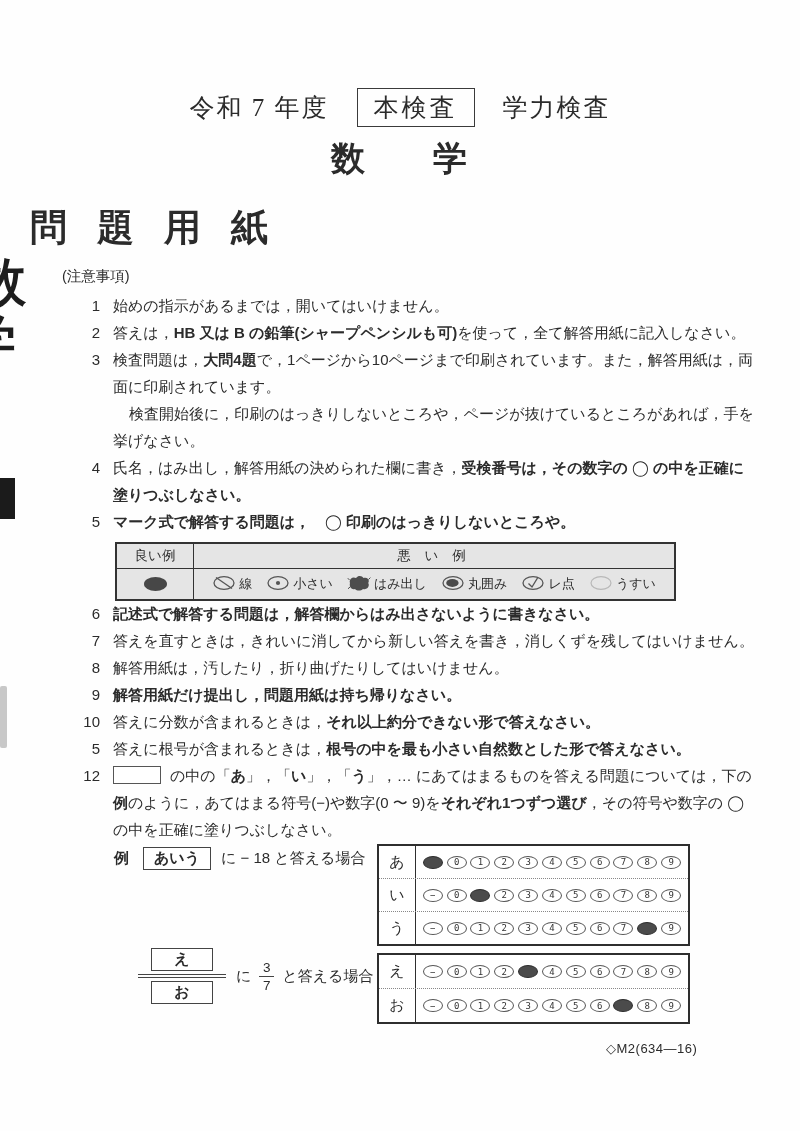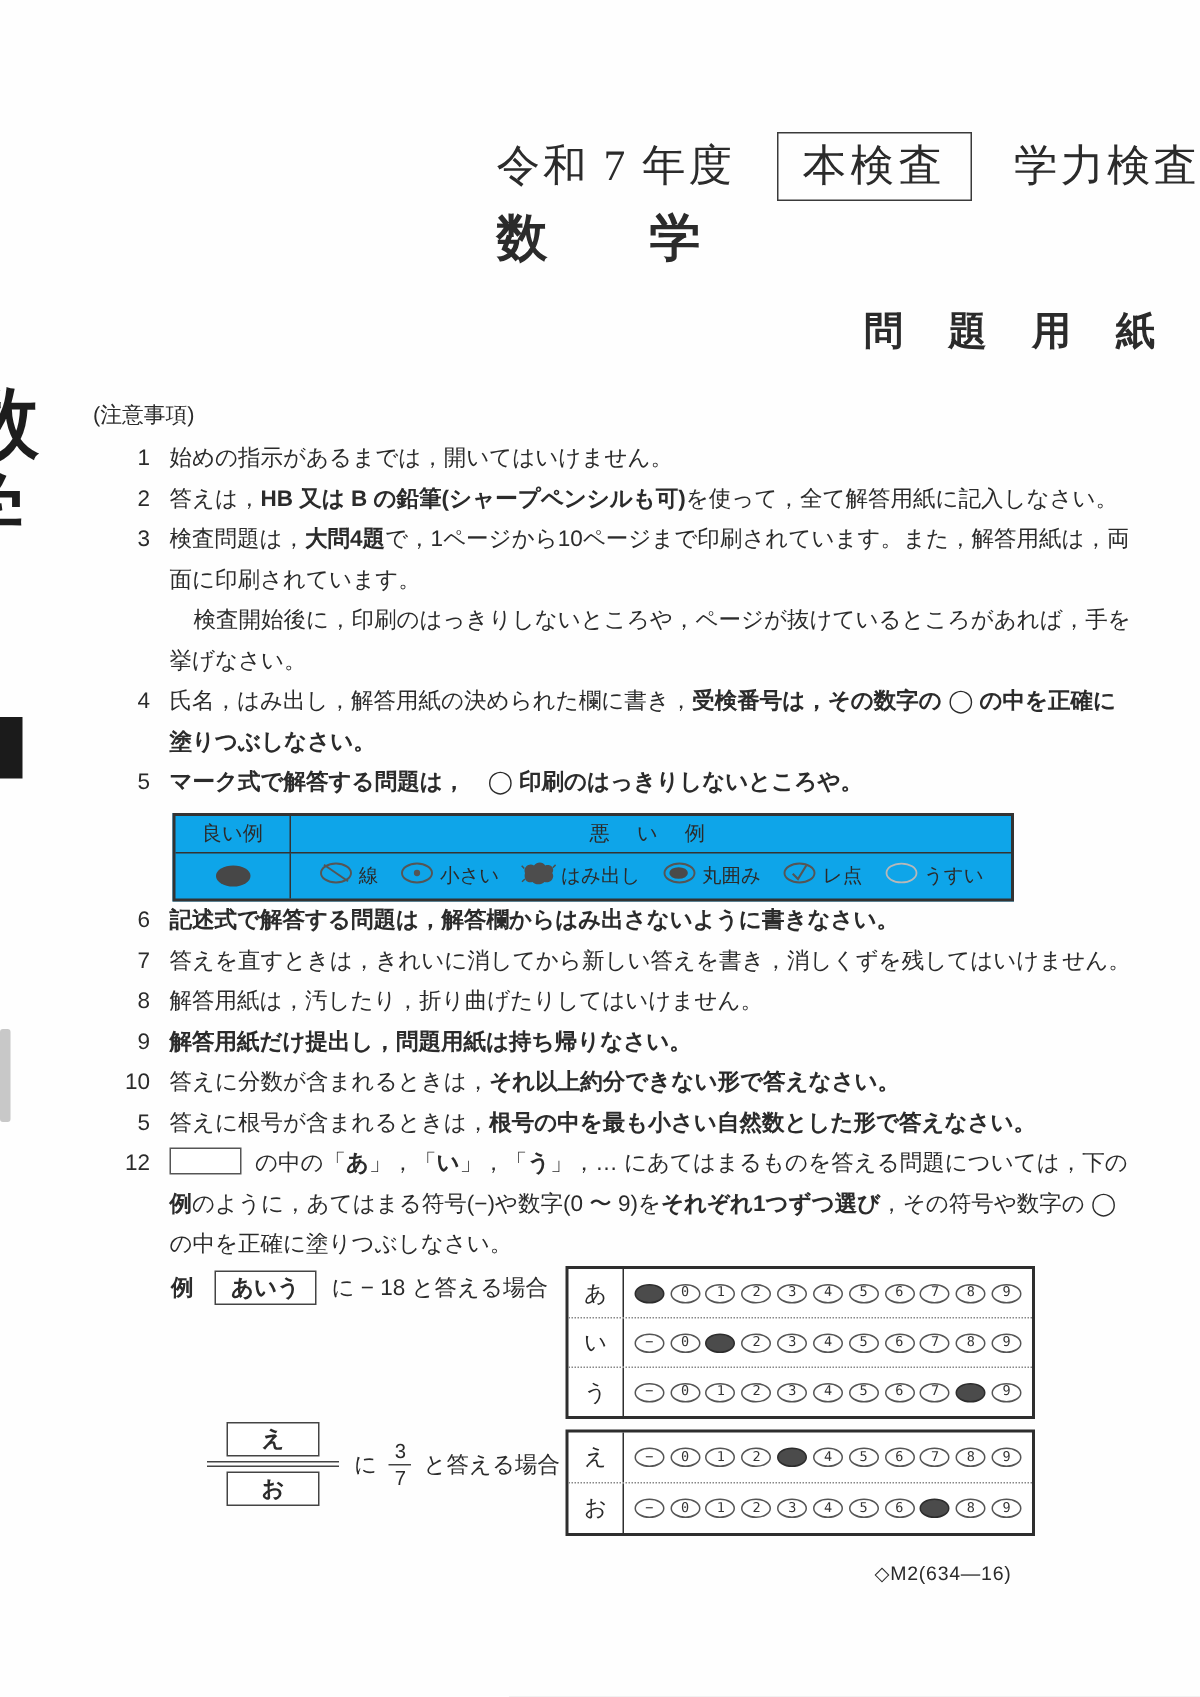--- a/index.html
+++ b/index.html
@@ -3,60 +3,59 @@
 <meta charset="utf-8">
 <style>
   html,body{margin:0;padding:0;background:#e8e8e8;}
   .page{
     position:relative;width:800px;height:1131px;margin:0 auto;
     background:#fefefe;overflow:hidden;color:#2b2b2b;
     font-family:"Liberation Sans","DejaVu Sans",sans-serif;
   }
   
   .header-line{
-    position:absolute;top:88px;left:0;width:100%;text-align:right;
-    font-size:29px;font-family:"Liberation Serif","DejaVu Serif",serif;
+    position:absolute;top:88px;left:0;width:100%;text-align:center;
+    font-size:25px;font-family:"Liberation Serif","DejaVu Serif",serif;
     letter-spacing:2px;
   }
   .header-line .seg-sp{margin:0 14px;}
   .boxed{
     display:inline-block;border:1.6px solid #3a3a3a;padding:2px 16px;
     letter-spacing:3px;
   }
   .subject{
     position:absolute;top:136px;left:0;width:100%;text-align:center;
     font-size:34px;font-weight:bold;letter-spacing:2px;
   }
   .subject .gap{display:inline-block;width:66px;}
   .main-title{
-    position:absolute;top:203px;left:0;width:100%;text-align:right;
-    font-size:26px;font-weight:bold;letter-spacing:30px;text-indent:30px;
+    position:absolute;top:203px;left:0;width:100%;text-align:left;
+    font-size:37px;font-weight:bold;letter-spacing:30px;text-indent:30px;
   }
   
   .notes-heading{position:absolute;top:267px;left:62px;font-size:14.5px;}
   .notes-list{position:absolute;left:62px;width:694px;font-size:15px;}
   #notes-part1{top:292px;}
   #notes-part2{top:600px;}
   .note-item{display:flex;align-items:flex-start;}
   .note-num{flex:none;width:38px;text-align:right;line-height:27px;}
   .note-body{flex:1;margin-left:13px;}
   .note-para{line-height:27px;}
   .note-para.indented{text-indent:16px;}
   .seg.bold{font-weight:bold;}
   .inline-box{
     display:inline-block;width:46px;height:16px;border:1.3px solid #555;
     vertical-align:-3px;margin-right:9px;background:#fff;
   }
   
   .mark-table{
     position:absolute;left:115px;top:542px;width:561px;
-    border:2.2px solid #333;box-sizing:border-box;background:#0ea5e9;
+    border:2.2px solid #333;box-sizing:border-box;background:#e5e5e5;
     display:grid;grid-template-columns:77px 1fr;grid-template-rows:25px 30px;
     font-size:13.5px;
-    font-family:Liberation Mono, monospace;
   }
   .mt-cell{display:flex;align-items:center;justify-content:center;box-sizing:border-box;}
   .mt-good-h{border-right:1.4px solid #333;border-bottom:1.4px solid #333;}
   .mt-bad-h{border-bottom:1.4px solid #333;letter-spacing:5px;}
   .mt-good-c{border-right:1.4px solid #333;}
   .mt-bad-c{justify-content:space-evenly;padding:0 4px;}
   .bad-item{display:flex;align-items:center;font-size:13px;white-space:nowrap;}
   .bad-item svg{margin-right:3px;}
   .good-dot{width:23px;height:14px;border-radius:50%;background:#474747;}
   
@@ -97,21 +96,21 @@
   }
   .bubbles{flex:1;display:flex;align-items:center;justify-content:space-evenly;padding:0 3px;}
   .bubble{
     width:20px;height:13px;border:1.2px solid #555;border-radius:50%;
     display:flex;align-items:center;justify-content:center;
     font-size:9px;color:#333;box-sizing:border-box;
     font-family:"DejaVu Sans Mono",monospace;
   }
   .bubble.filled{background:#4b4b4b;border-color:#2c2c2c;color:transparent;}
   
-  .footer-code{position:absolute;top:1041px;left:583px;font-size:13px;letter-spacing:.5px;}
+  .footer-code{position:absolute;top:1041px;left:606px;font-size:13px;letter-spacing:.5px;}
   .artifact{position:absolute;color:#1d1d1d;font-weight:bold;}
   .artifact-g1{left:-26px;top:248px;font-size:52px;}
   .artifact-g2{left:-36px;top:306px;font-size:52px;}
   .artifact-block{position:absolute;left:0;top:478px;width:15px;height:41px;background:#1b1b1b;}
   .artifact-smudge{position:absolute;left:0;top:686px;width:7px;height:62px;background:#9a9a9a;opacity:.55;border-radius:2px;}
 </style>
 </head>
 <body>
 
 <div class="page">

